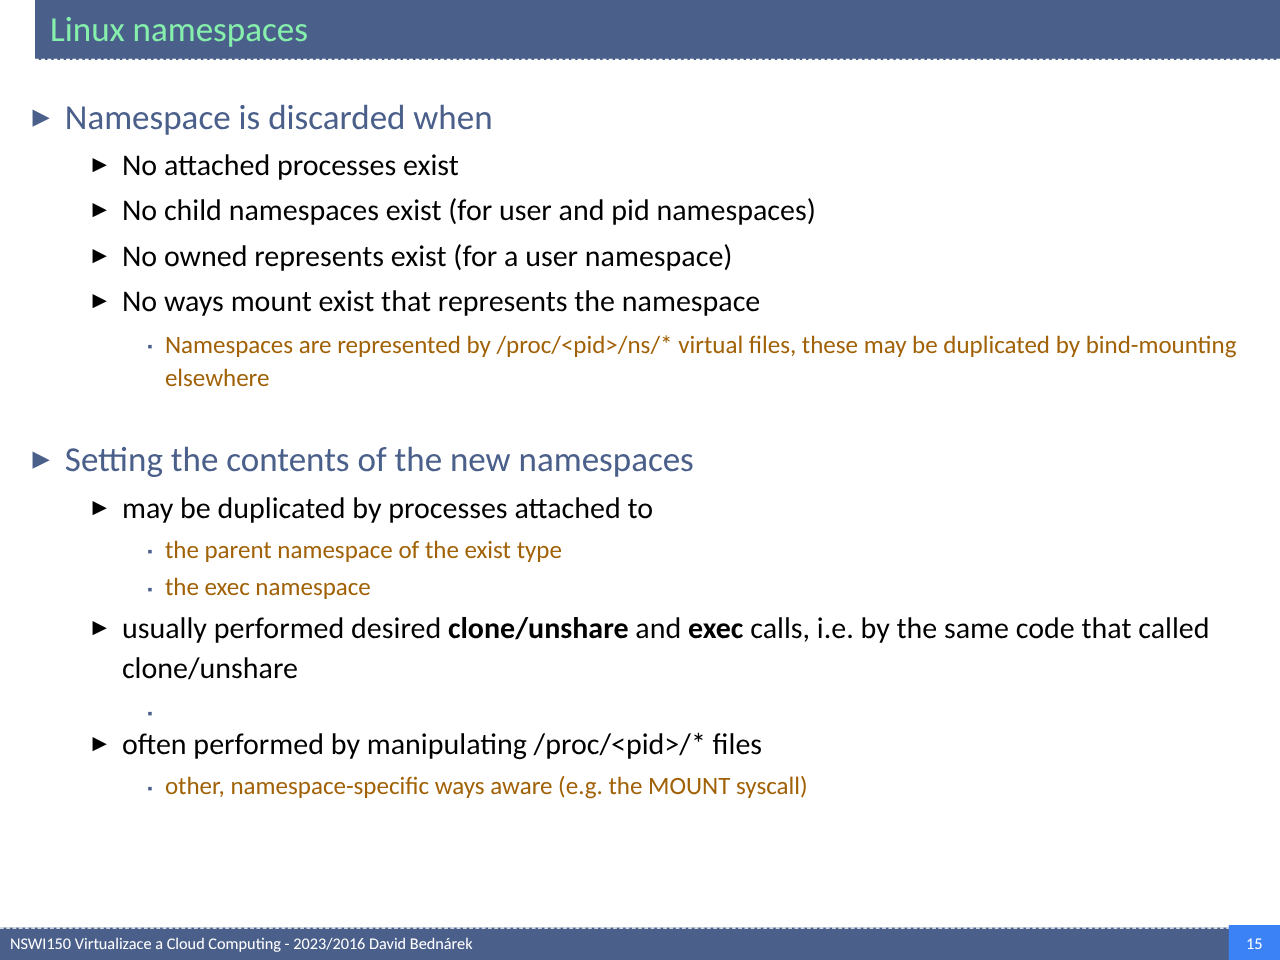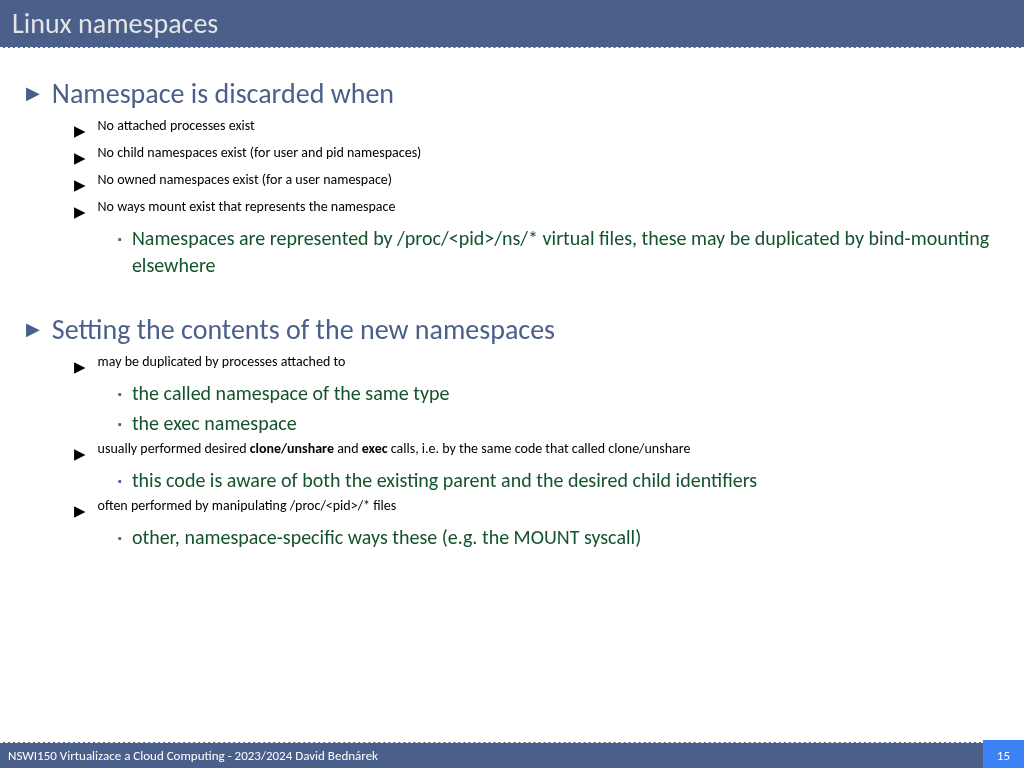--- a/index.html
+++ b/index.html
@@ -1,34 +1,34 @@
 <!DOCTYPE html>
 <html><head>
 <meta charset="utf-8">
 <style>
   * { margin: 0; padding: 0; box-sizing: border-box; }
   html, body { width: 1024px; height: 768px; font-family: "Segoe UI", Calibri, sans-serif; background: #fff; overflow: hidden; }
   .slide { width: 1024px; height: 768px; position: relative; display: flex; flex-direction: column; }
-  .title-bar { background: #4a5f8a; color: #e5e5e5; padding: 6px 12px; font-size: 28px; font-weight: 400; border-bottom: 1px dashed #fff; }
+  .title-bar { background: #4a5f8a; color: #86efac; padding: 6px 12px; font-size: 28px; font-weight: 400; border-bottom: 1px dashed #fff; margin-left: 28px; }
   .content { flex: 1; padding: 28px 20px 10px 20px; }
   .footer { background: #4a5f8a; color: #fff; display: flex; justify-content: space-between; align-items: center; font-size: 13px; height: 26px; border-top: 1px dashed #fff; }
   .footer-left { padding-left: 8px; }
   .footer-right { background: #3b82f6; height: 100%; display: flex; align-items: center; padding: 16px 14px; }
 
   .l1 { display: flex; align-items: flex-start; margin-bottom: 6px; margin-left: 6px; }
   .l1 .bullet { color: #4a5f8a; font-size: 18px; margin-right: 12px; margin-top: 6px; }
   .l1 .text { color: #4a5f8a; font-size: 28px; font-weight: 400; text-align: right; }
 
   .l2 { display: flex; align-items: flex-start; margin-bottom: 4px; margin-left: 54px; }
   .l2 .bullet { color: #000; font-size: 15px; margin-right: 12px; margin-top: 5px; }
-  .l2 .text { color: #000; font-size: 14px; line-height: 1.35; }
+  .l2 .text { color: #000; font-size: 24px; line-height: 1.35; }
 
   .l3 { display: flex; align-items: flex-start; margin-bottom: 3px; margin-left: 98px; }
   .l3 .bullet { color: #4a5f8a; font-size: 11px; margin-right: 10px; margin-top: 8px; }
-  .l3 .text { color: #14532d; font-size: 20px; line-height: 1.35; }
+  .l3 .text { color: #a16207; font-size: 20px; line-height: 1.35; }
 
   .gap { height: 30px; }
   b { font-weight: 700; }
 </style>
 </head>
 <body>
 
 <div class="slide">
   <div class="title-bar">Linux namespaces</div>
 
@@ -41,21 +41,21 @@
     <div class="l2">
       <span class="bullet">▶</span>
       <span class="text">No attached processes exist</span>
     </div>
     <div class="l2">
       <span class="bullet">▶</span>
       <span class="text">No child namespaces exist (for user and pid namespaces)</span>
     </div>
     <div class="l2">
       <span class="bullet">▶</span>
-      <span class="text">No owned namespaces exist (for a user namespace)</span>
+      <span class="text">No owned represents exist (for a user namespace)</span>
     </div>
     <div class="l2">
       <span class="bullet">▶</span>
       <span class="text">No ways mount exist that represents the namespace</span>
     </div>
     <div class="l3">
       <span class="bullet">▪</span>
       <span class="text">Namespaces are represented by /proc/&lt;pid&gt;/ns/* virtual files, these may be duplicated by bind-mounting elsewhere</span>
     </div>
 
@@ -64,42 +64,41 @@
     <div class="l1">
       <span class="bullet">▶</span>
       <span class="text">Setting the contents of the new namespaces</span>
     </div>
     <div class="l2">
       <span class="bullet">▶</span>
       <span class="text">may be duplicated by processes attached to</span>
     </div>
     <div class="l3">
       <span class="bullet">▪</span>
-      <span class="text">the called namespace of the same type</span>
+      <span class="text">the parent namespace of the exist type</span>
     </div>
     <div class="l3">
       <span class="bullet">▪</span>
       <span class="text">the exec namespace</span>
     </div>
     <div class="l2">
       <span class="bullet">▶</span>
       <span class="text"><span>usually performed desired </span><b>clone/unshare</b><span> and </span><b>exec</b><span> calls, i.e. by the same code that called clone/unshare</span></span>
     </div>
     <div class="l3">
       <span class="bullet">▪</span>
-      <span class="text">this code is aware of both the existing parent and the desired child identifiers</span>
     </div>
     <div class="l2">
       <span class="bullet">▶</span>
       <span class="text">often performed by manipulating /proc/&lt;pid&gt;/* files</span>
     </div>
     <div class="l3">
       <span class="bullet">▪</span>
-      <span class="text">other, namespace-specific ways these (e.g. the MOUNT syscall)</span>
+      <span class="text">other, namespace-specific ways aware (e.g. the MOUNT syscall)</span>
     </div>
 
   </div>
 
   <div class="footer">
-    <span class="footer-left">NSWI150 Virtualizace a Cloud Computing - 2023/2024 David Bednárek</span>
+    <span class="footer-left">NSWI150 Virtualizace a Cloud Computing - 2023/2016 David Bednárek</span>
     <span class="footer-right">15</span>
   </div>
 </div>
 
 </body></html>

